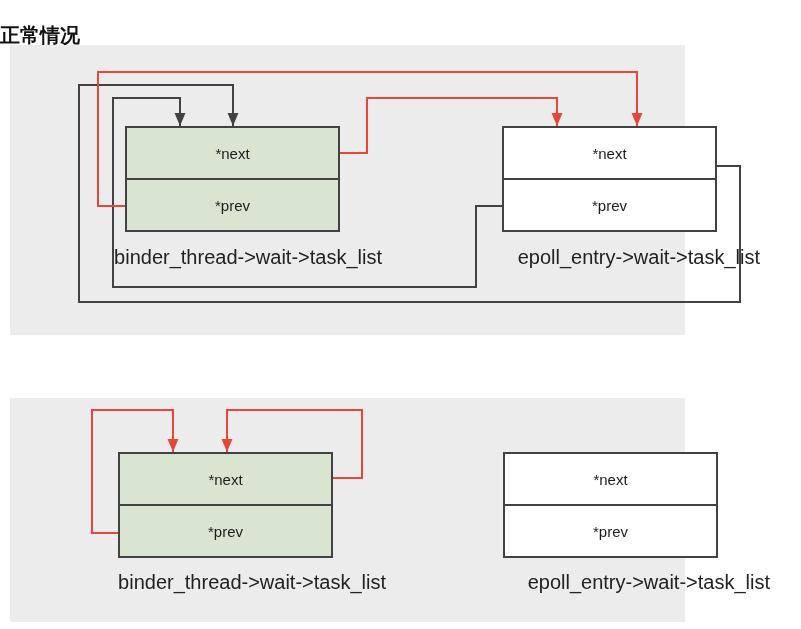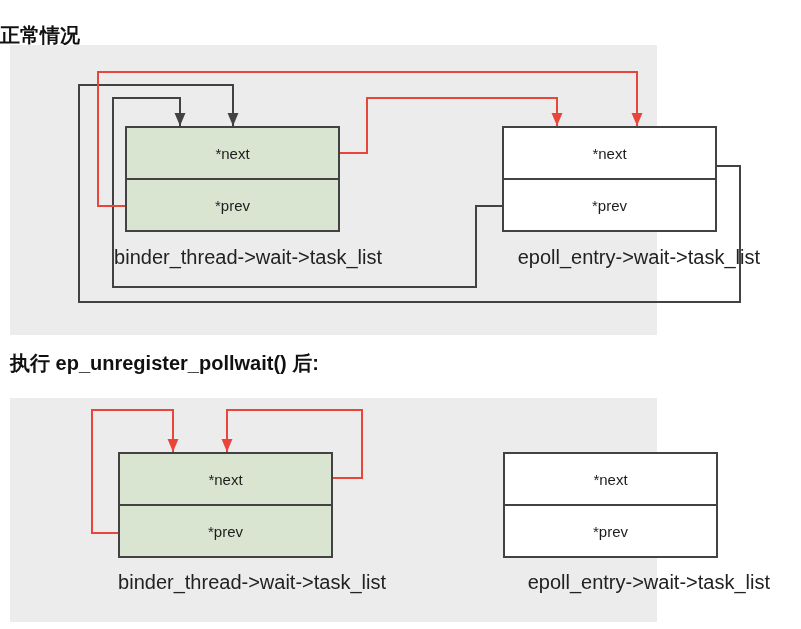--- a/index.html
+++ b/index.html
@@ -13,21 +13,21 @@
   }
   .section-title {
     position: absolute;
     font-size: 20px;
     font-weight: bold;
     color: #111111;
     white-space: nowrap;
   }
   #title-normal { left: 0; top: 10px; width: 745px; text-align: left; margin-top: 12px; }
   #title-after  { left: 10px; top: 350px; text-align: left; }
-  .panel { position: absolute; left: 10px; width: 647px; }
+  .panel { position: absolute; left: 10px; width: 647px; padding-left: 28px; }
   #panel-normal { top: 45px;  height: 290px; }
   #panel-after  { top: 398px; height: 224px; }
   .node {
     position: absolute;
     width: 215px;
     height: 106px;
     box-sizing: border-box;
     border: 2px solid;
     display: flex;
     flex-direction: column;
@@ -70,21 +70,20 @@
       <div class="node-row" style="border-color: rgb(66, 66, 66);">*prev</div>
     </div>
     <div class="node" style="left: 492px; top: 81px; background: rgb(255, 255, 255); border-color: rgb(66, 66, 66);">
       <div class="node-row">*next</div>
       <div class="node-row" style="border-color: rgb(66, 66, 66);">*prev</div>
     </div>
     <div class="node-label" style="left:72px; top:201px;">binder_thread-&gt;wait-&gt;task_list</div>
     <div class="node-label" style="left:450px; top:201px;">epoll_entry-&gt;wait-&gt;task_list</div>
   </div>
 
-  <div id="title-after" class="section-title">执行 ep_unregister_pollwait() 后:</div>
 
   <div id="panel-after" class="panel" style="background: rgb(236, 236, 236);">
     <div class="node" style="left: 108px; top: 54px; background: rgb(217, 229, 209); border-color: rgb(66, 66, 66);">
       <div class="node-row">*next</div>
       <div class="node-row" style="border-color: rgb(66, 66, 66);">*prev</div>
     </div>
     <div class="node" style="left: 493px; top: 54px; background: rgb(255, 255, 255); border-color: rgb(66, 66, 66);">
       <div class="node-row">*next</div>
       <div class="node-row" style="border-color: rgb(66, 66, 66);">*prev</div>
     </div>

